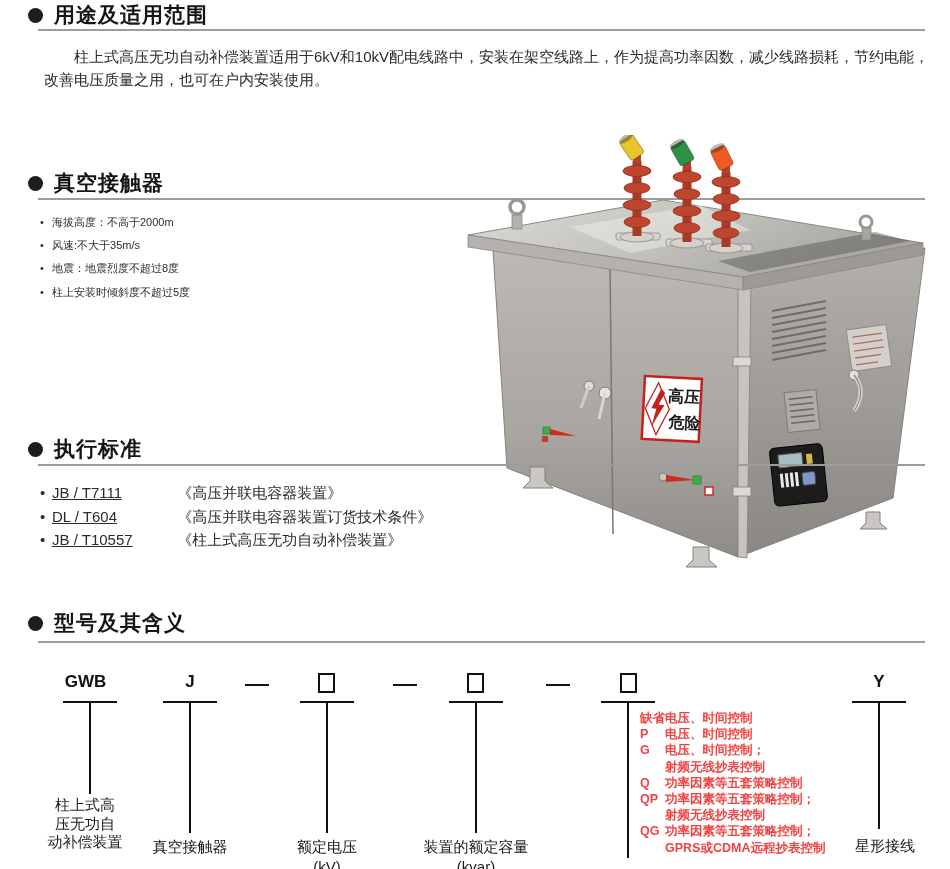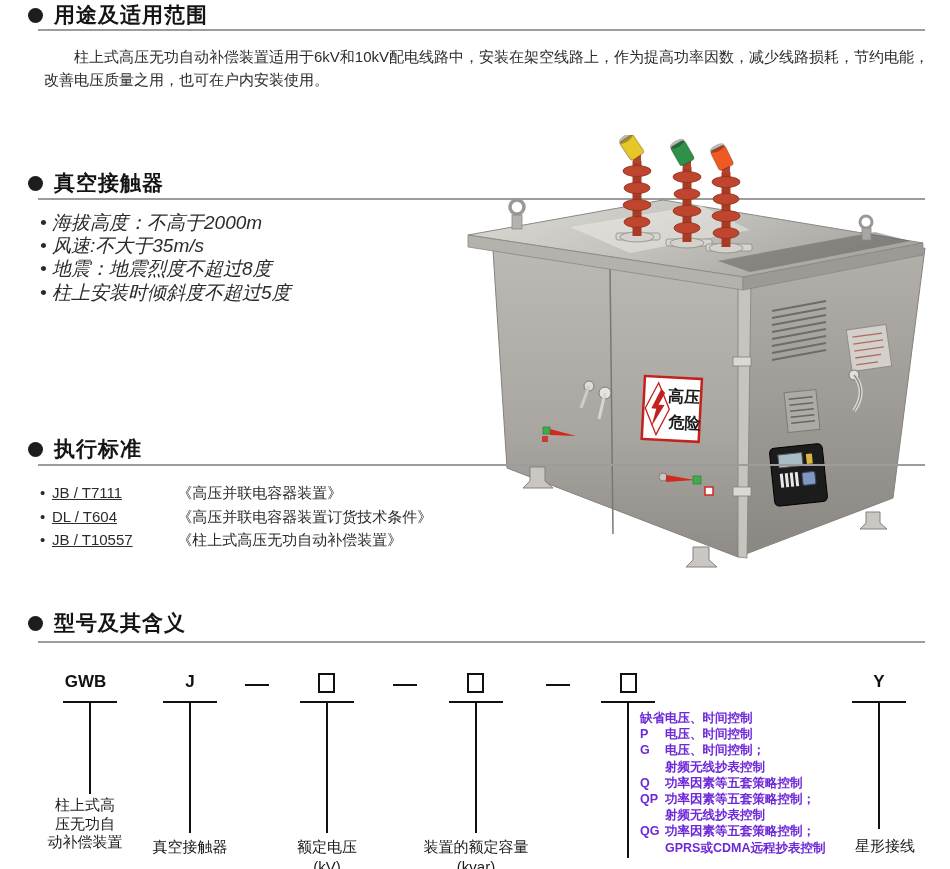--- a/index.html
+++ b/index.html
@@ -9,37 +9,37 @@
   }
   
   .sec-header{position:absolute;left:28px;display:flex;align-items:center;gap:11px;
     font-size:21px;font-weight:bold;color:#141414;letter-spacing:1px;}
   .sec-dot{width:15px;height:15px;border-radius:50%;background:#1d1d1d;flex:0 0 auto;}
   .rule{position:absolute;left:38px;width:887px;height:2px;background:#9c9c9c;}
   
   .para{position:absolute;left:44px;top:45px;width:895px;font-size:15px;line-height:23px;
     text-indent:2em;color:#2b2b2b;}
   
-  .blist{position:absolute;left:40px;top:211px;width:400px;font-size:19px;color:#2b2b2b;font-style:italic;}
+  .blist{position:absolute;left:40px;top:211px;width:400px;font-size:11px;color:#2b2b2b;}
   .blist .item{line-height:23.2px;white-space:nowrap;}
   .bdot{display:inline-block;width:12px;color:#2b2b2b;}
   
   .stds{position:absolute;left:40px;top:481px;width:440px;font-size:15px;color:#2b2b2b;}
   .std-row{line-height:23.5px;white-space:nowrap;}
   .std-code{display:inline-block;width:133px;text-decoration:underline;}
   
   .diagram{position:absolute;left:0;top:660px;width:950px;height:209px;color:#111;}
   .sym{position:absolute;top:12px;font-size:17px;font-weight:bold;color:#111;text-align:center;}
   .dash{position:absolute;top:24px;width:24px;height:2px;background:#111;}
   .sq{position:absolute;top:13px;width:13px;height:16px;border:2px solid #111;background:#fff;}
   .tbar{position:absolute;width:54px;height:2px;background:#111;top:41px;}
   .vline{position:absolute;width:2px;background:#111;top:43px;}
   .dlabel{position:absolute;font-size:15px;color:#1a1a1a;text-align:center;
     white-space:pre-line;line-height:18.5px;}
-  .opts{position:absolute;left:640px;top:50px;font-size:12.5px;font-weight:600;color:#6d28d9;}
+  .opts{position:absolute;left:640px;top:50px;font-size:12.5px;font-weight:600;color:#ef4444;}
   .opt-row{line-height:16.2px;white-space:nowrap;}
   .opt-prefix{display:inline-block;width:25px;}
   .eq{position:absolute;left:450px;top:135px;}
 </style>
 </head>
 <body>
 
 <div class="page">
 
   <div class="sec-header" style="top:1px;justify-content:center;">

